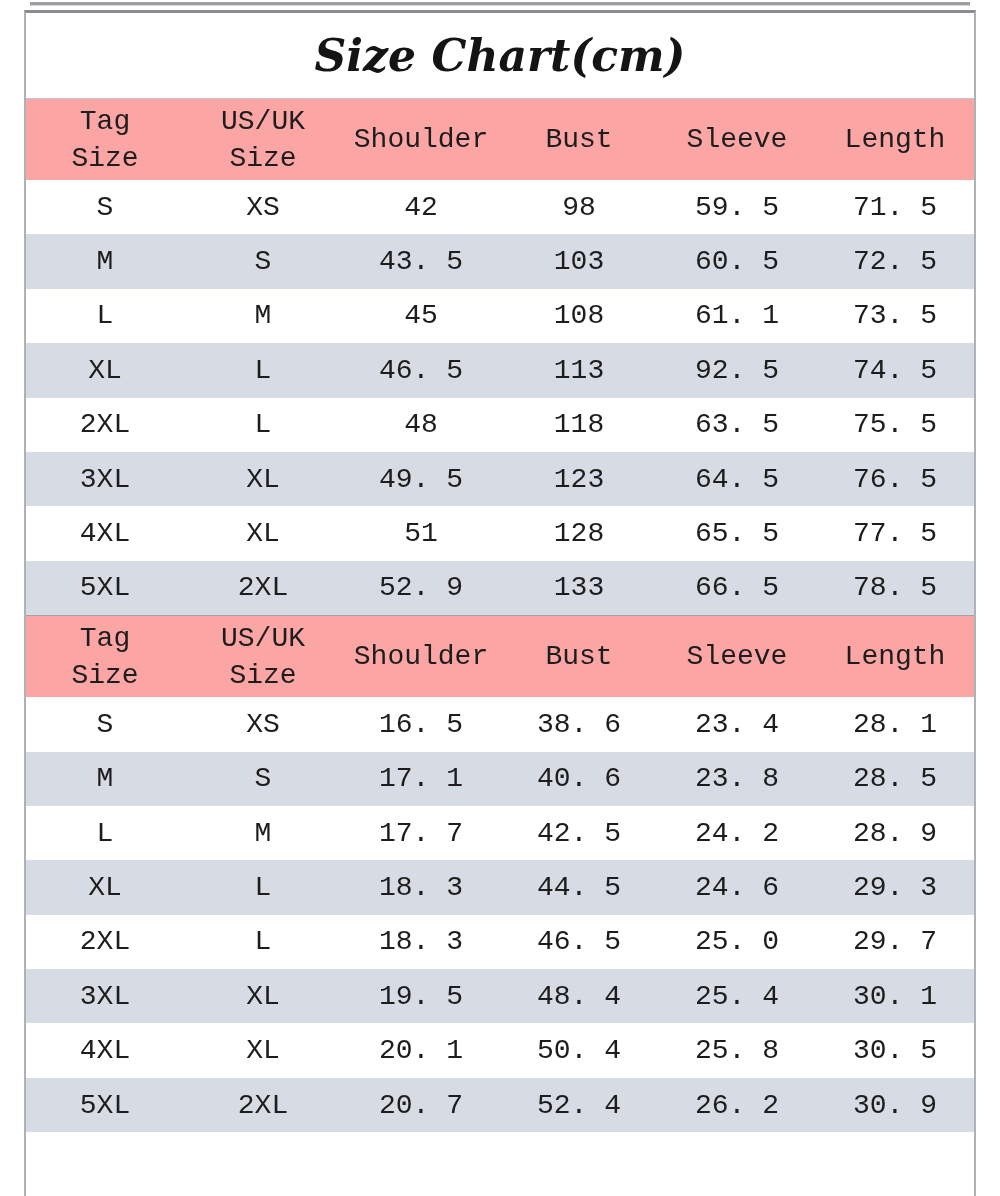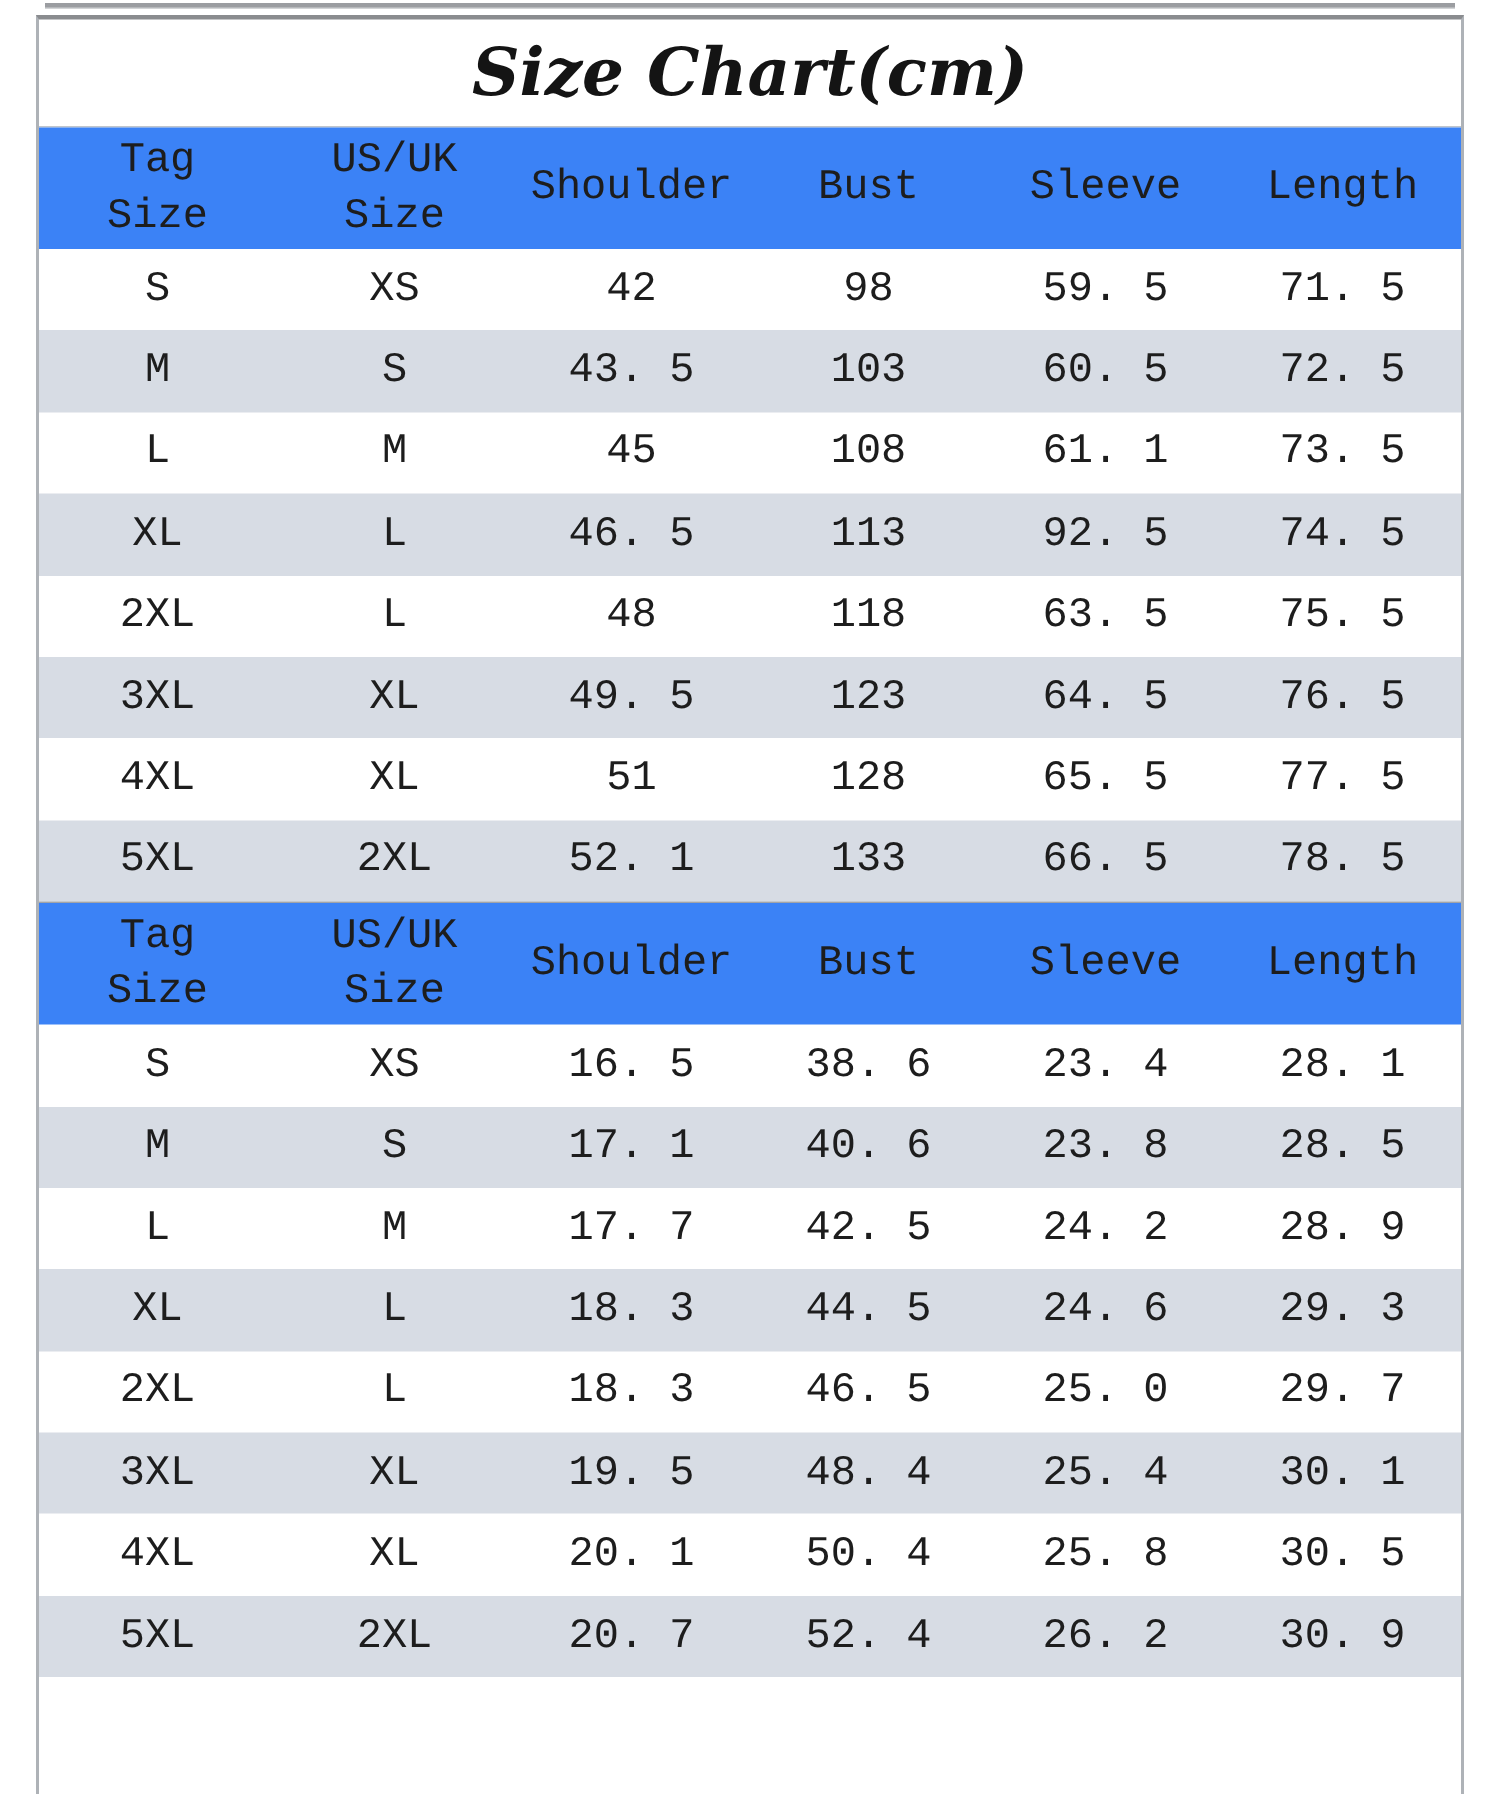--- a/index.html
+++ b/index.html
@@ -34,42 +34,42 @@
     border-left: 2px solid #aeb2b7;
     border-right: 2px solid #aeb2b7;
     border-bottom: none;
     background: #ffffff;
     box-sizing: border-box;
   }
   section.size-table + section.size-table {
     border-top: 1px solid #a0a3a8;
   }
   .chart-title {
-    height: 72px;
+    height: 86px;
     display: flex;
     align-items: center;
     justify-content: center;
     font-family: "DejaVu Serif", "Liberation Serif", serif;
     font-style: italic;
     font-weight: bold;
     font-size: 44px;
     letter-spacing: 0px;
     color: #141414;
     border-bottom: 1px solid #c0c5cc;
     box-sizing: border-box;
     text-align: right;
   }
   table {
     width: 100%;
     border-collapse: collapse;
     table-layout: fixed;
   }
   thead tr {
     height: 81px;
-    background: #3b82f6;
+    background: #fca5a5;
   }
   th {
     font-weight: normal;
     font-size: 28px;
     text-align: center;
     padding: 0;
     vertical-align: middle;
   }
   th .hl {
     line-height: 37px;
@@ -175,21 +175,21 @@
             <td>4XL</td>
             <td>XL</td>
             <td>51</td>
             <td>128</td>
             <td>65. 5</td>
             <td>77. 5</td>
           </tr>
           <tr>
             <td>5XL</td>
             <td>2XL</td>
-            <td>52. 1</td>
+            <td>52. 9</td>
             <td>133</td>
             <td>66. 5</td>
             <td>78. 5</td>
           </tr>
         </tbody>
     </table>
   </section>
 
   <section class="size-table">
     <table>

